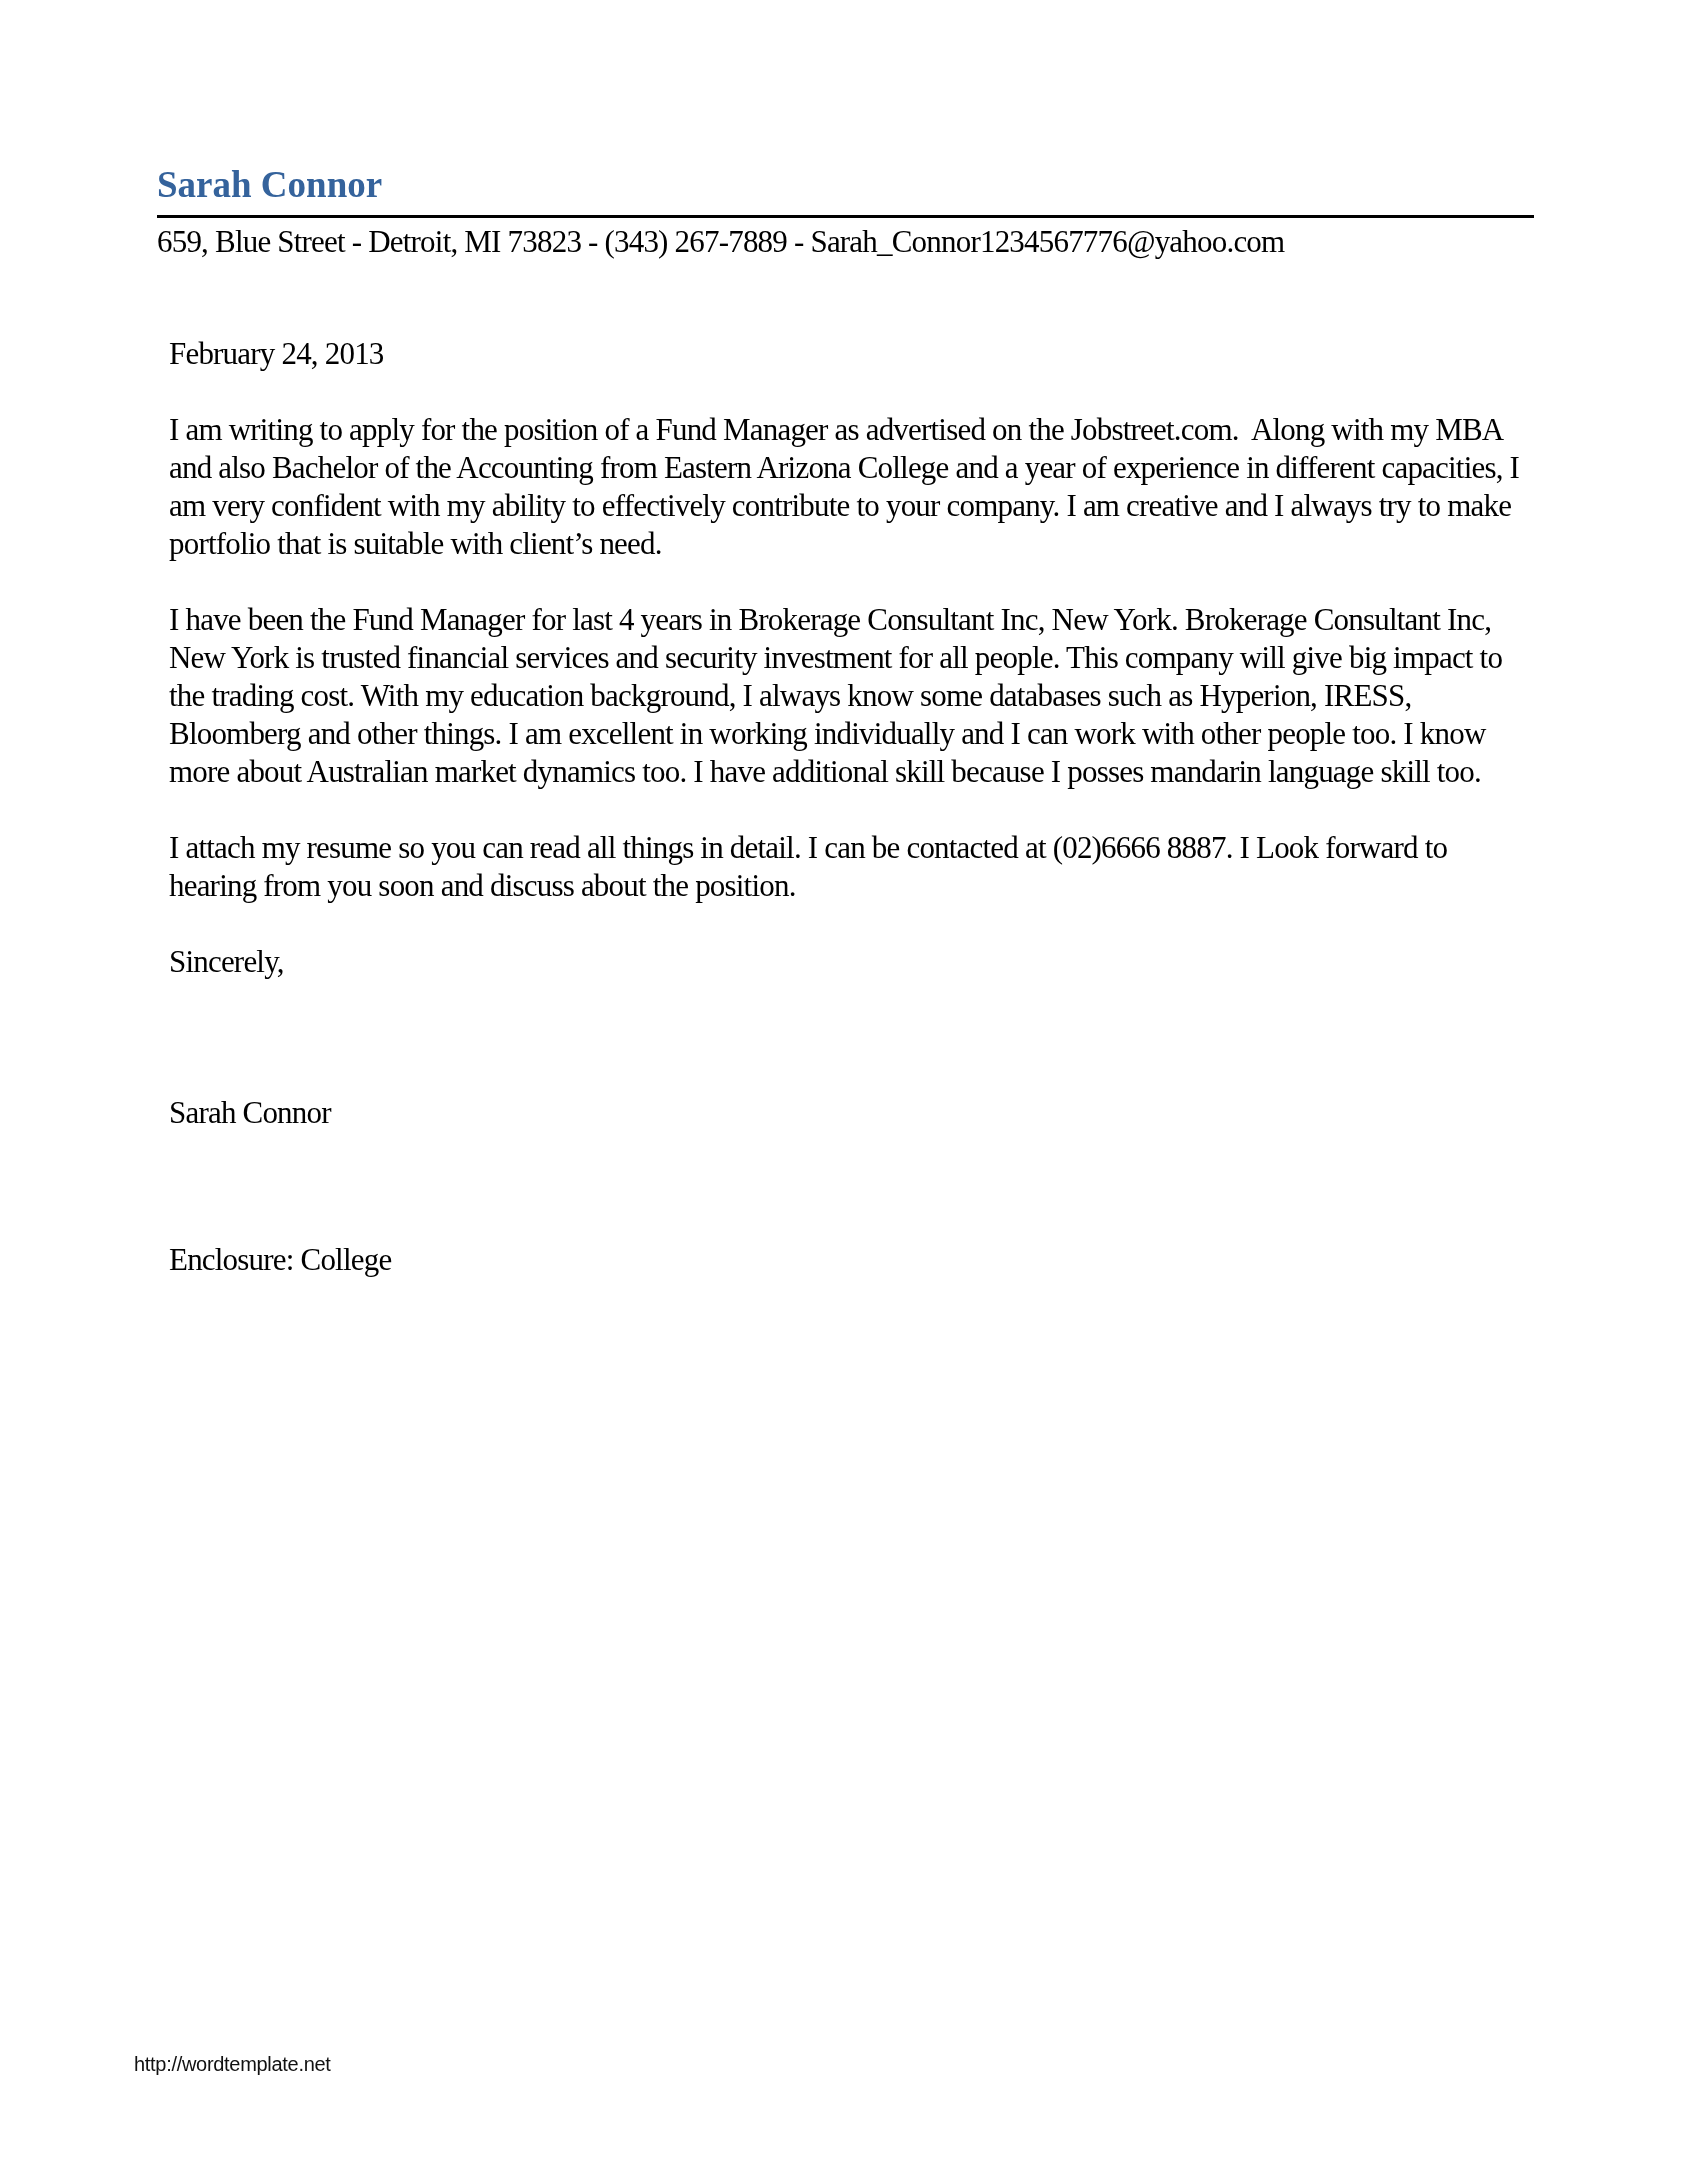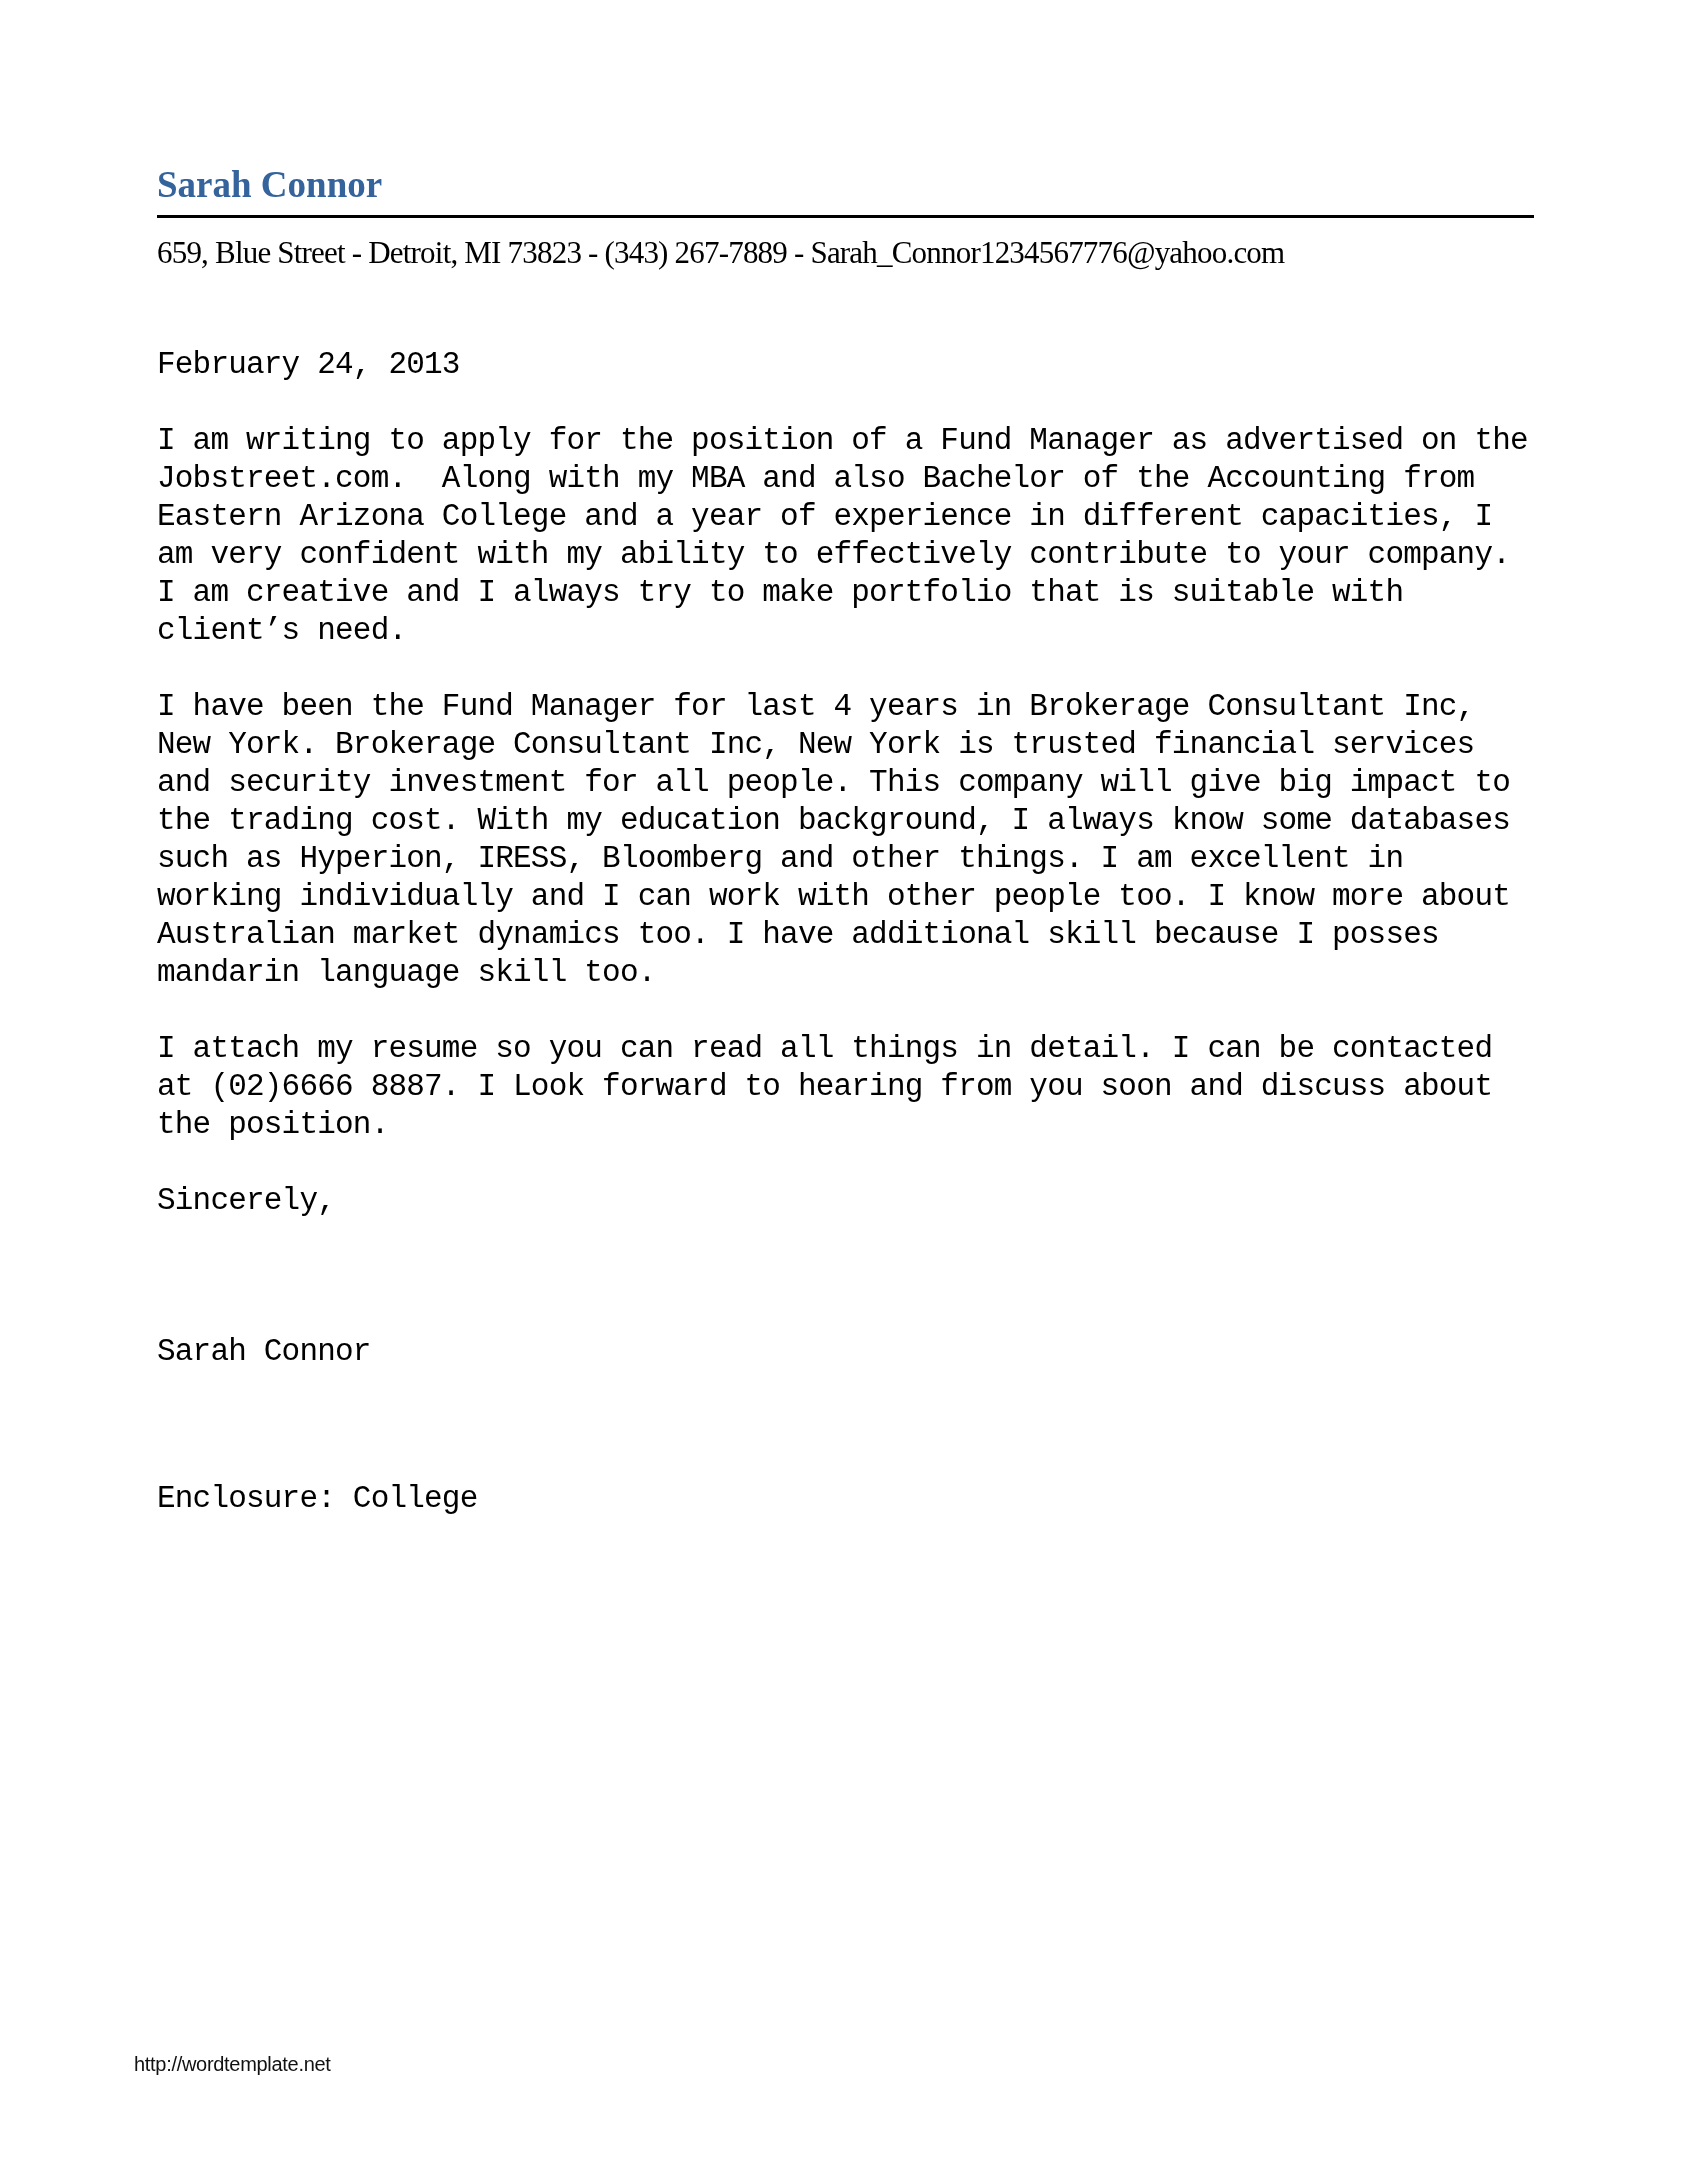--- a/index.html
+++ b/index.html
@@ -35,23 +35,23 @@
     
   }
   .rule {
     margin-top: 9.3px;
     border: none;
     border-top: 3.3px solid #000000;
     width: 1377px;
     height: 0;
   }
   .contact {
-    margin-top: 16px;
+    margin-top: 5px;
   }
-  p { margin: 0; font-family: Liberation Mono, monospace; }
+  p { margin: 12px; }
   .date       { margin-top: 74px; }
   .recipient  { margin-top: 38px; }
   .salutation { margin-top: 38px; }
   .para       { margin-top: 38px; white-space: pre-wrap; }
   .closing    { margin-top: 38px; }
   .signature  { margin-top: 113px; }
   .enclosure  { margin-top: 109px; }
   .footer {
     position: absolute;
     left: 134px;

